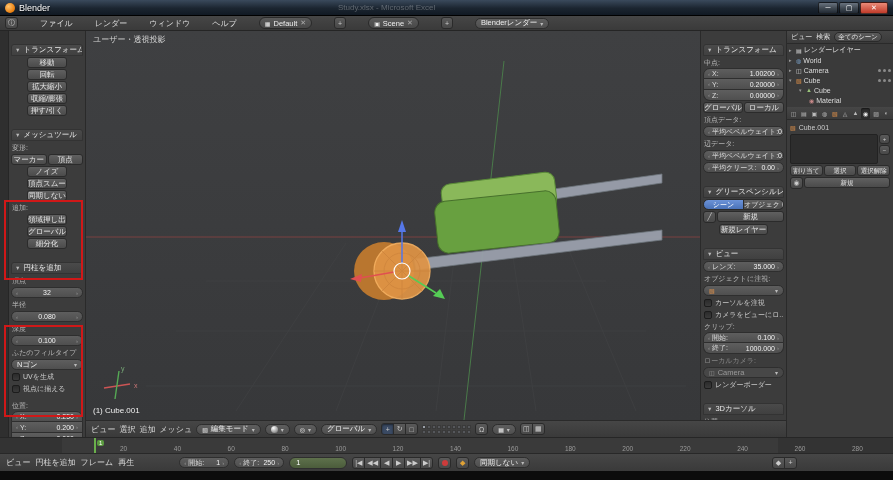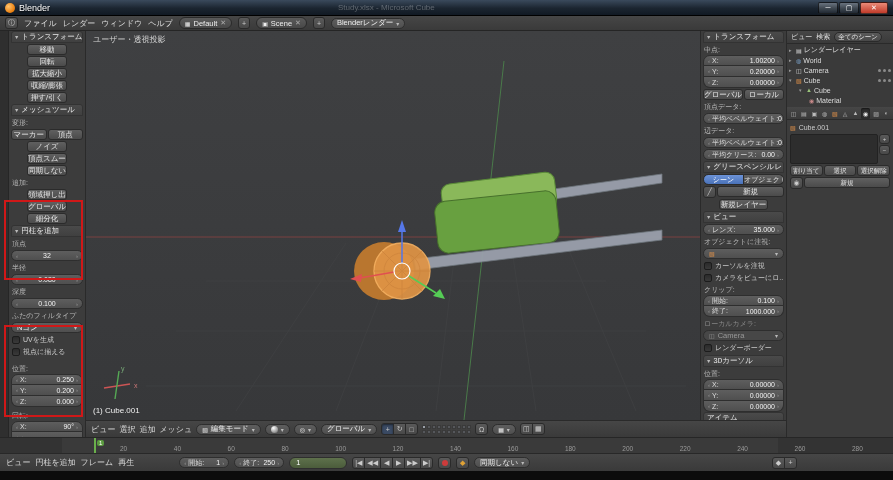--- a/index.html
+++ b/index.html
@@ -12,34 +12,34 @@
             padding:0 5px;background:linear-gradient(#3a4a5c,#1b2530 55%,#111923);border-bottom:1px solid #000;}
   .blender-logo{width:10px;height:10px;border-radius:50%;background:radial-gradient(circle at 35% 35%,#ffc46e,#e87d0d 70%);flex:none;}
   .wtitle{font-size:9px;color:#fff;text-shadow:0 1px 2px #000;}
   .ghost{position:absolute;left:338px;font-size:8px;color:rgba(255,255,255,.28);}
   .winbtns{margin-left:auto;display:flex;}
   .wb{width:20px;height:12px;font-size:7px;display:flex;align-items:center;justify-content:center;color:#fff;
       background:linear-gradient(rgba(255,255,255,.28),rgba(255,255,255,.06));border:1px solid rgba(0,0,0,.65);border-radius:2px;margin-left:1px;}
   .wb.close{width:28px;background:linear-gradient(#ea8a78,#c13b2a);}
 
   
-  .infobar{position:absolute;left:0;top:16px;width:893px;height:15px;display:flex;align-items:center;gap:6px;
+  .infobar{position:absolute;left:0;top:16px;width:893px;height:15px;display:flex;align-items:center;gap:22px;
            padding:0 5px;background:linear-gradient(#464646,#3a3a3a);border-bottom:1px solid #252525;}
   .menu{font-size:8px;color:#ddd;white-space:nowrap;}
   .pill{display:flex;align-items:center;gap:3px;height:12px;padding:0 5px;background:linear-gradient(#5a5a5a,#484848);
         border:1px solid #2a2a2a;border-radius:7px;font-size:7.5px;color:#eee;white-space:nowrap;}
   .pill .x{color:#aaa;font-size:7px;}
   .mini{height:12px;min-width:12px;padding:0 2px;display:flex;align-items:center;justify-content:center;
         background:linear-gradient(#5a5a5a,#484848);border:1px solid #2a2a2a;border-radius:3px;font-size:7px;color:#ccc;}
   .stats{font-size:7.5px;color:#aeaeae;margin-left:10px;white-space:nowrap;overflow:hidden;}
 
   
   .phdr{display:flex;align-items:center;gap:3px;height:12px;font-size:7.5px;color:#e8e8e8;
         background:linear-gradient(#4a4a4a,#404040);border:1px solid #333;border-radius:3px 3px 0 0;
-        padding:0 3px;margin-top:0;white-space:nowrap;overflow:hidden;font-family:Liberation Mono, monospace;}
+        padding:0 3px;margin-top:13px;white-space:nowrap;overflow:hidden;}
   .tri{font-size:5.5px;color:#bbb;flex:none;}
   .btn{height:11px;line-height:10px;text-align:center;font-size:7.5px;color:#e8e8e8;
        background:linear-gradient(#606060,#4b4b4b);border:1px solid #2b2b2b;border-radius:3px;
        margin:1px 16px;overflow:hidden;white-space:nowrap;}
   .btnrow{display:flex;gap:1px;margin:1px 0;}
   .btnrow .btn{flex:1;margin:0;}
   .lbl{font-size:7px;color:#b8b8b8;margin:2px 1px 0;white-space:nowrap;overflow:hidden;}
   .field{display:flex;align-items:center;height:11px;background:linear-gradient(#5e5e5e,#4f4f4f);
          border:1px solid #2e2e2e;border-radius:7px;padding:0 4px;font-size:7px;color:#f2f2f2;
          margin:1px 0;overflow:hidden;white-space:nowrap;}
@@ -148,21 +148,21 @@
   .anno2{left:4px;top:325px;width:79px;height:92px;}
 </style>
 </head>
 <body>
 
 <div class="app">
 
   <div class="titlebar">
     <span class="blender-logo"></span>
     <span class="wtitle">Blender</span>
-    <span class="ghost">Study.xlsx - Microsoft Cube</span>
+    <span class="ghost">Study.xlsx - Microsoft Excel</span>
     <div class="winbtns">
       <span class="wb">─</span>
       <span class="wb">▢</span>
       <span class="wb close">✕</span>
     </div>
   </div>
 
   <div class="infobar">
     <span class="mini">ⓘ</span>
     <span class="menu">ファイル</span>

